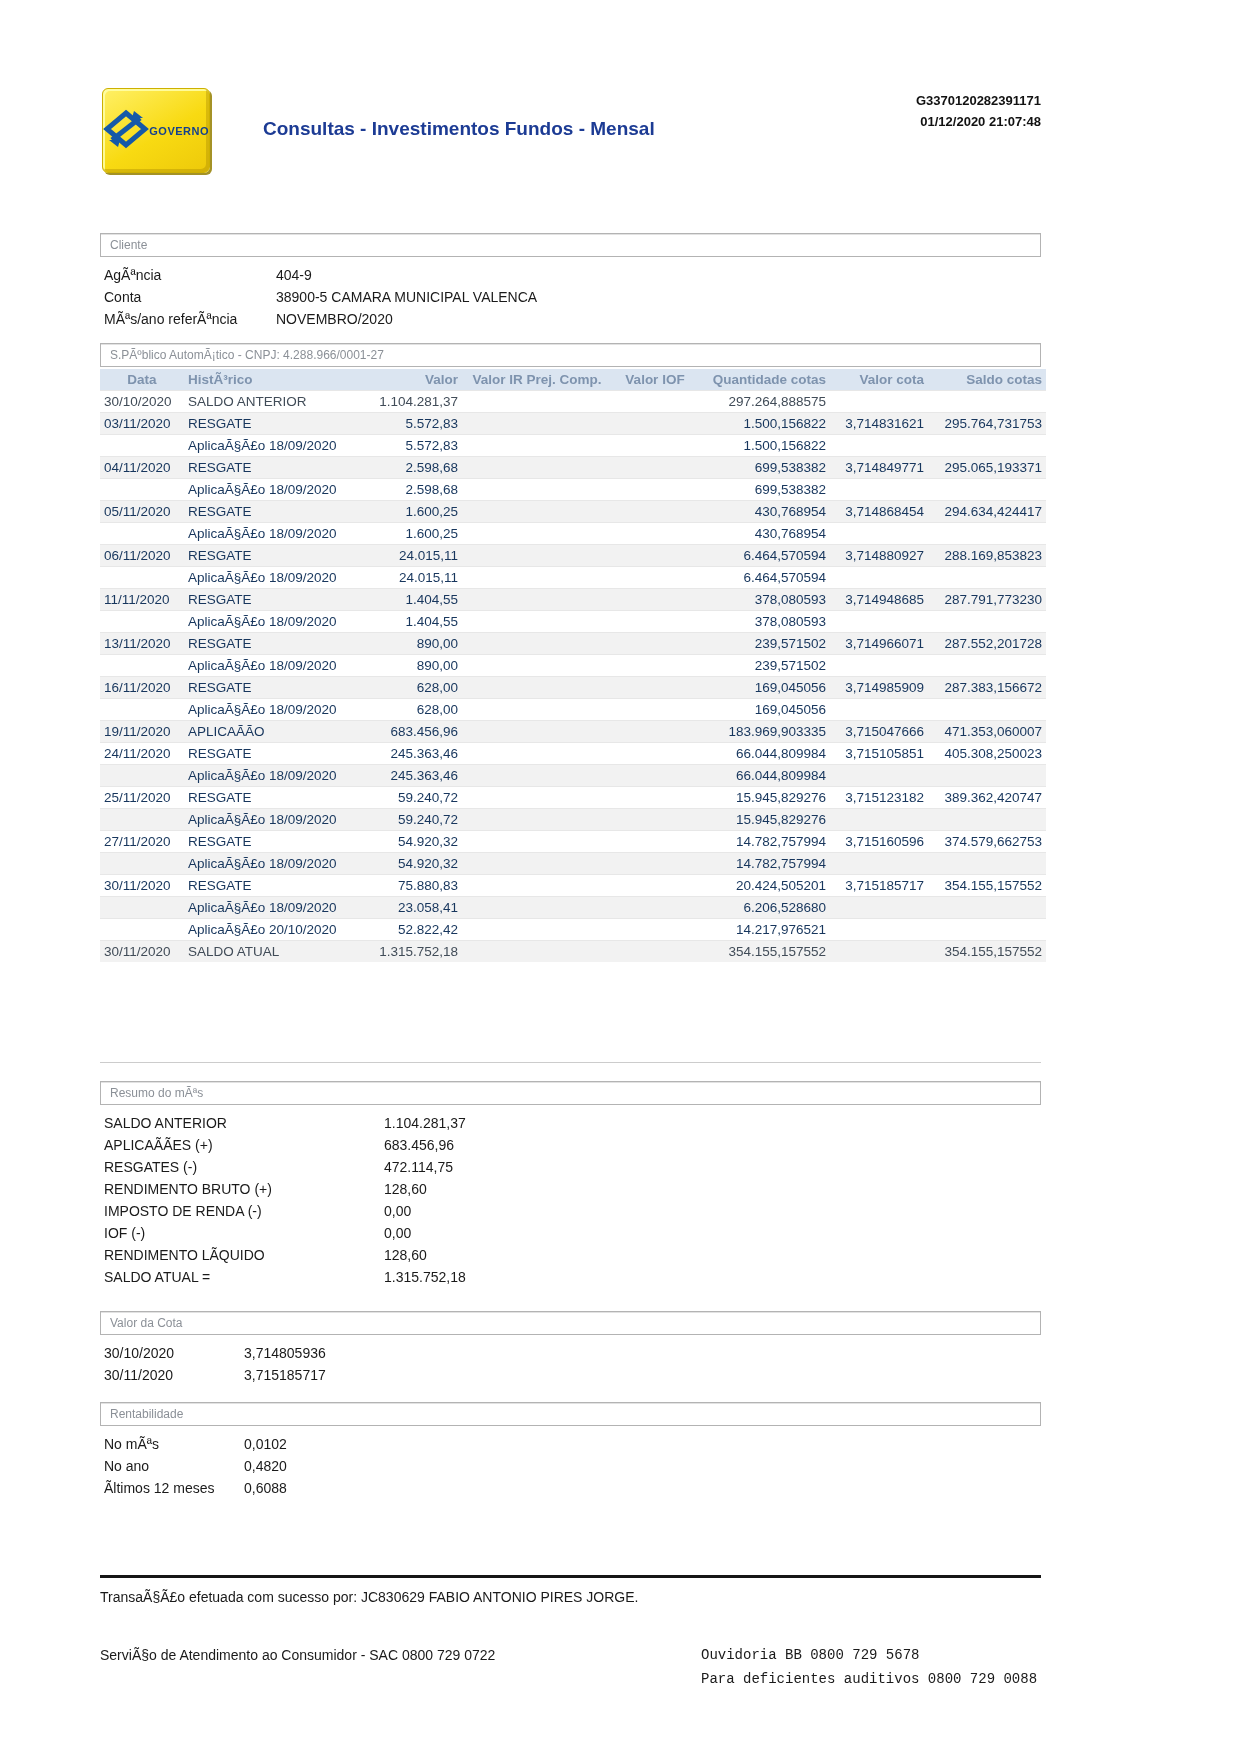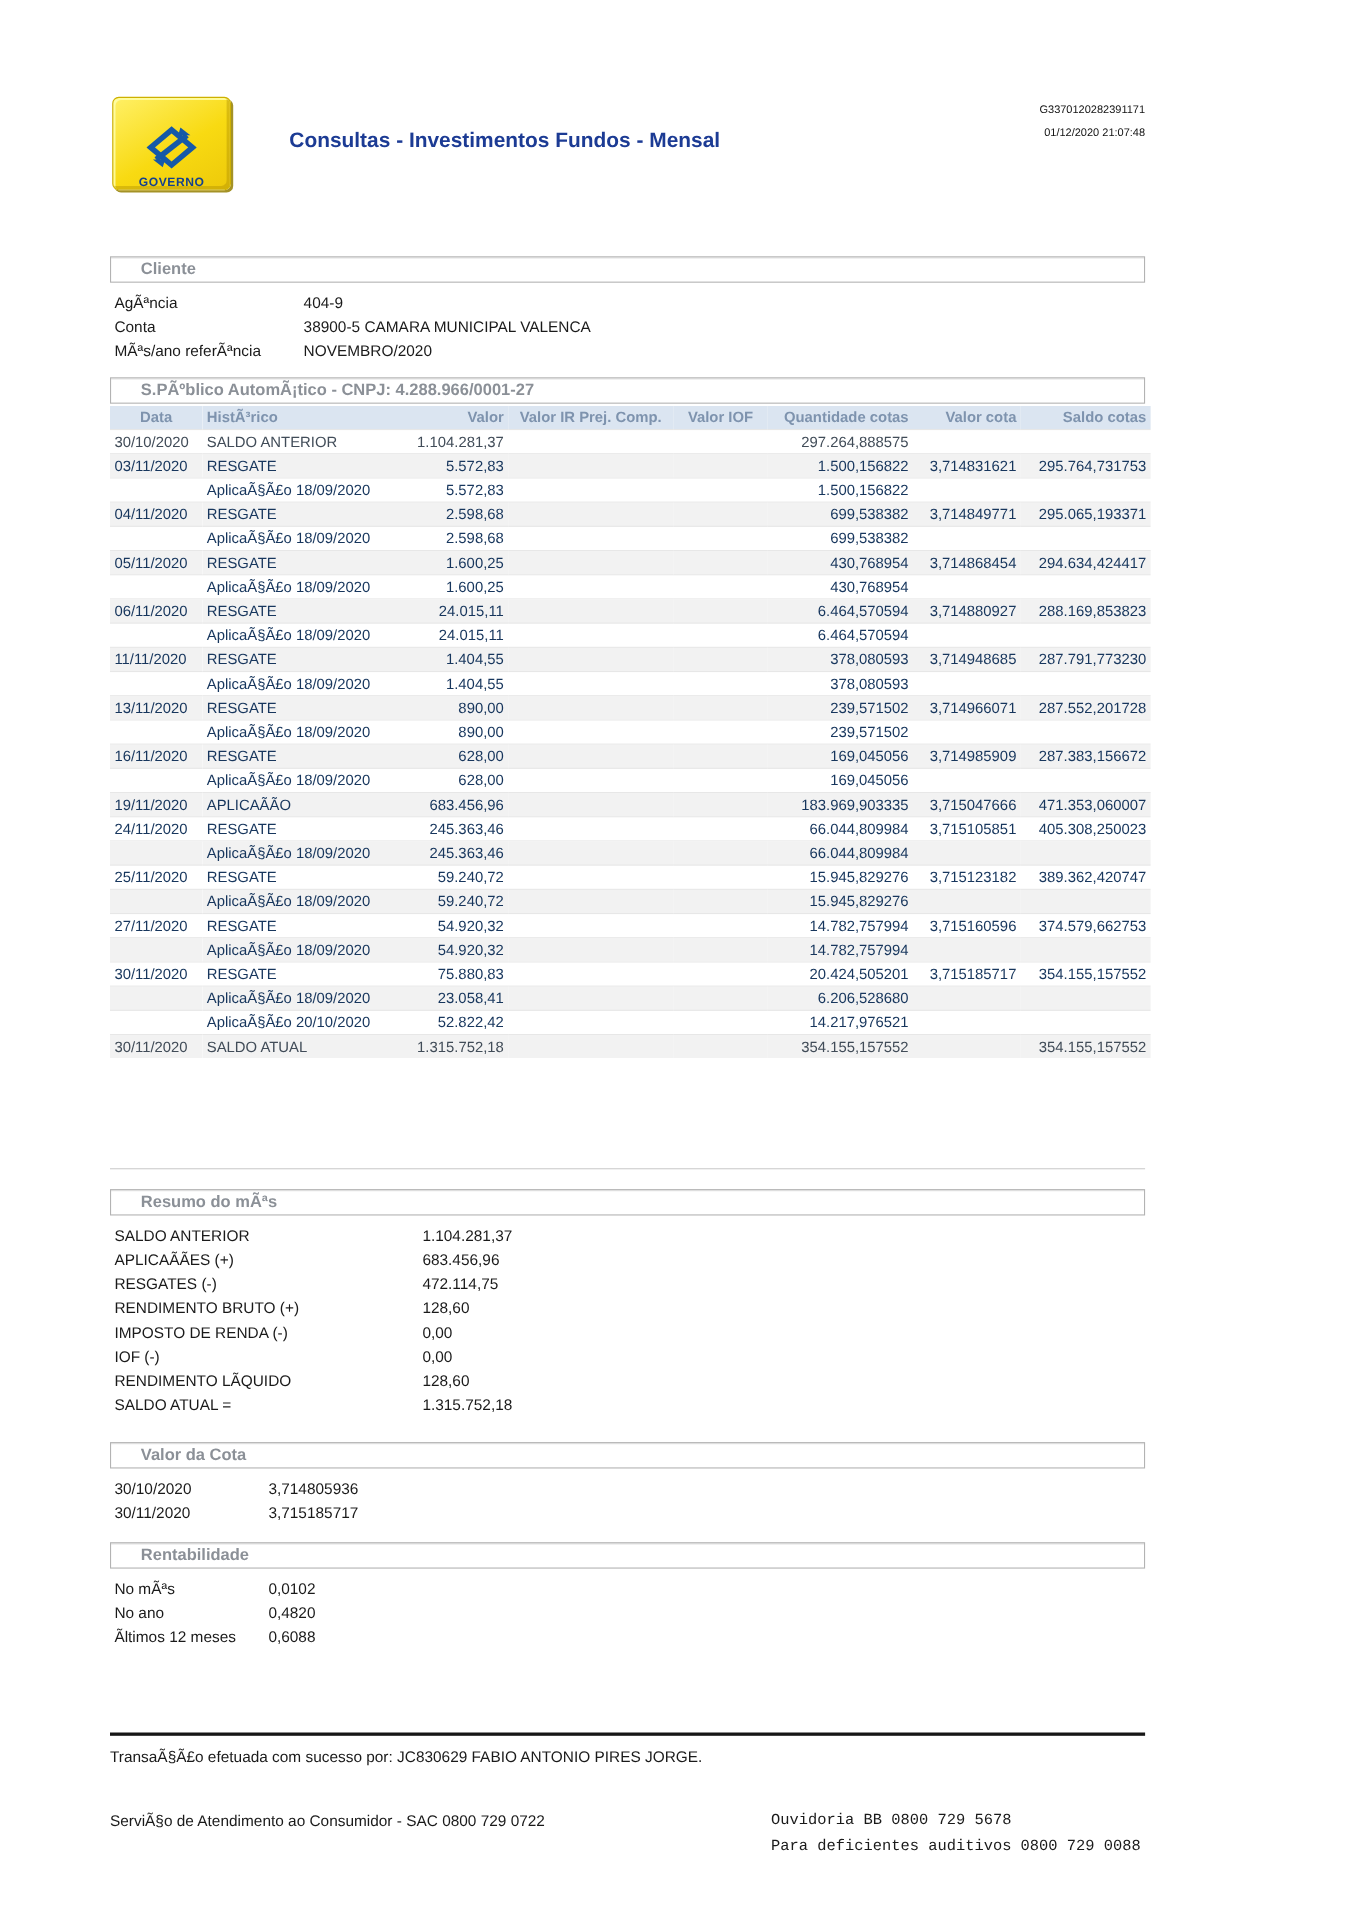--- a/index.html
+++ b/index.html
@@ -10,31 +10,31 @@
   }
   .page{position:absolute;left:100px;top:0;width:941px;}
 
   
   .doc-header{position:relative;height:115px;margin-top:88px;}
   .logo-box{
     position:absolute;left:2px;top:0;width:106px;height:83px;
     background:linear-gradient(150deg,#fff066 0%,#f8da12 55%,#edc90a 100%);
     border:1px solid #cdb000;border-radius:6px;
     box-shadow:inset -3px -3px 0 rgba(160,130,0,.35), inset 2px 2px 0 rgba(255,255,170,.85), 2px 2px 0 #a49226;
-    display:flex;flex-direction:column;align-items:center;justify-content:flex-end;
+    display:flex;flex-direction:row;align-items:center;justify-content:space-between;
   }
   .logo-text{font-size:11px;font-weight:bold;color:#14418e;letter-spacing:.5px;margin-top:1px;}
   .doc-title{position:absolute;left:163px;top:30px;font-size:19px;font-weight:bold;color:#1c3b94;}
-  .doc-meta{position:absolute;right:0;top:2px;text-align:right;font-size:10px;line-height:21px;color:#111;}
+  .doc-meta{position:absolute;right:0;top:2px;text-align:right;font-size:13px;line-height:21px;color:#111;font-weight:bold;}
 
   
   .section-label{
     border:1px solid #b3b3b3;box-shadow:inset 0 1px 0 #e2e2e2;
-    height:22px;line-height:22px;padding-left:27px;
-    font-weight:bold;font-size:15px;color:#8b9097;background:#fff;
+    height:22px;line-height:22px;padding-left:9px;
+    font-weight:normal;font-size:12px;color:#8b9097;background:#fff;
   }
 
   
   .kv{margin:7px 0 0 4px;font-size:14px;}
   .kv-row{display:flex;line-height:22px;}
   .kv-label{flex:0 0 172px;}
   .kv-value{flex:1;}
   .cliente-sec .kv-label{flex-basis:172px;}
   .resumo-sec .kv-label{flex-basis:280px;}
   .cota-sec .kv-label{flex-basis:140px;}

